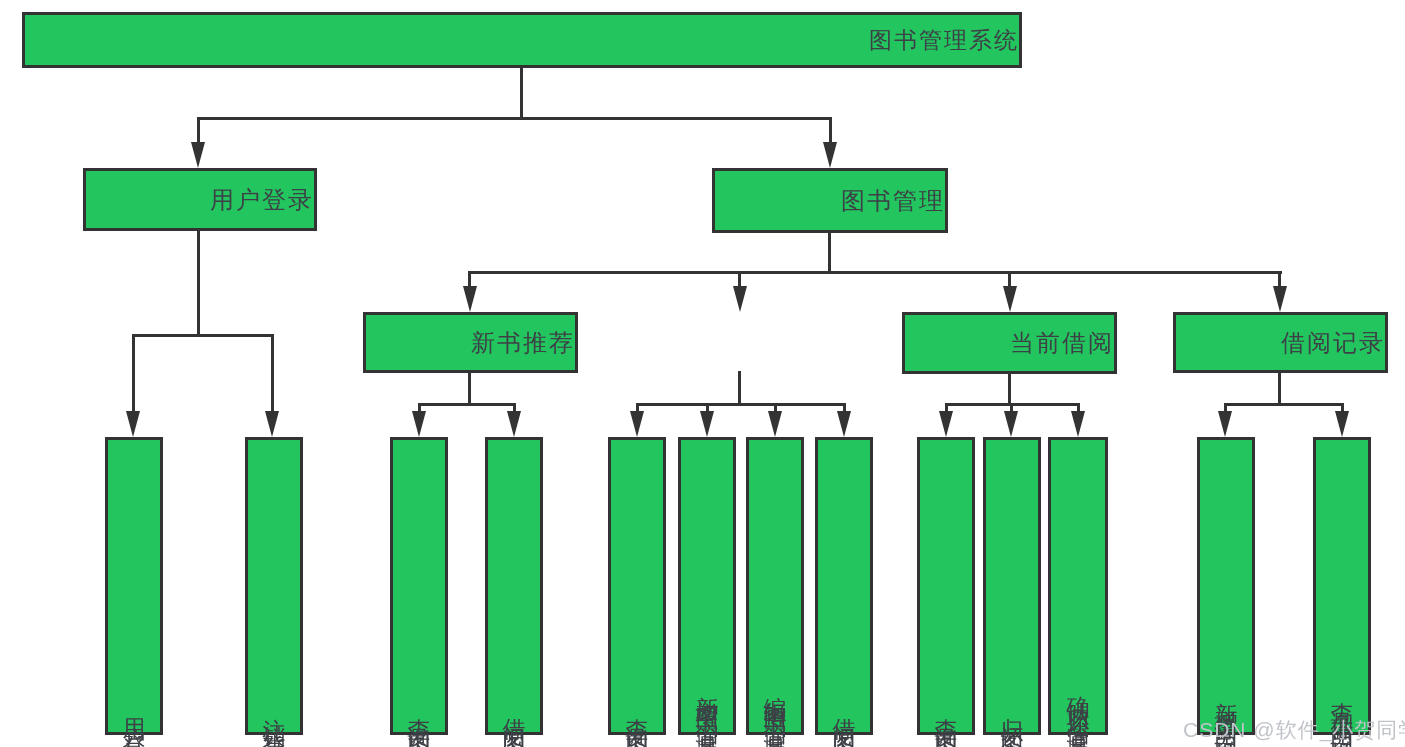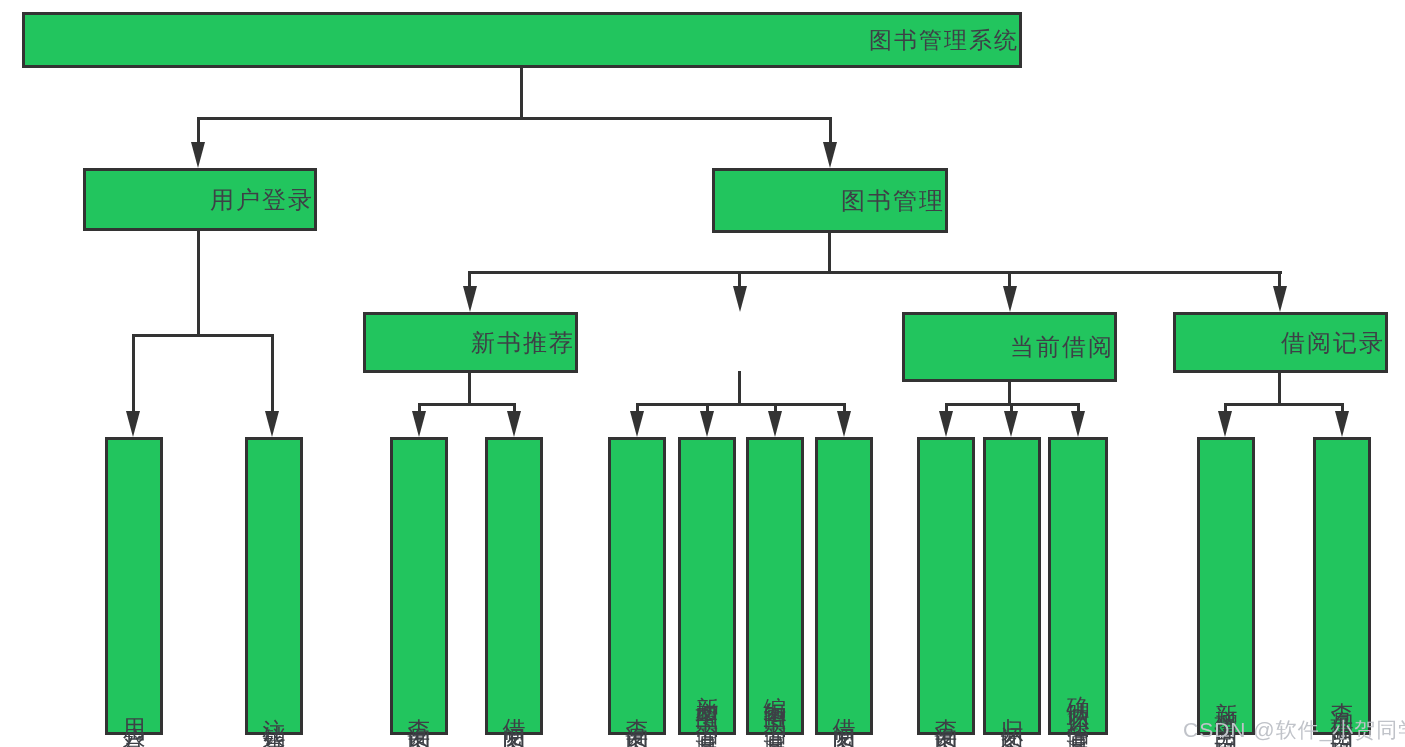--- a/index.html
+++ b/index.html
@@ -102,21 +102,21 @@
   <div class="box hbox" style="left:83px;top:168px;width:234px;height:63px;">
     <span>用户登录</span>
   </div>
   <div class="box hbox" style="left:712px;top:168px;width:236px;height:65px;">
     <span>图书管理</span>
   </div>
 
   <div class="box hbox" style="left:363px;top:312px;width:215px;height:61px;">
     <span>新书推荐</span>
   </div>
-  <div class="box hbox" style="left:902px;top:312px;width:215px;height:70px;">
+  <div class="box hbox" style="left:902px;top:312px;width:215px;height:62px;">
     <span>当前借阅</span>
   </div>
   <div class="box hbox" style="left:1173px;top:312px;width:215px;height:61px;">
     <span>借阅记录</span>
   </div>
 
   <div class="box vbox" style="left:105px;top:437px;width:58px;height:298px;">
     <span>用户登录</span>
   </div>
   <div class="box vbox" style="left:245px;top:437px;width:58px;height:298px;">

